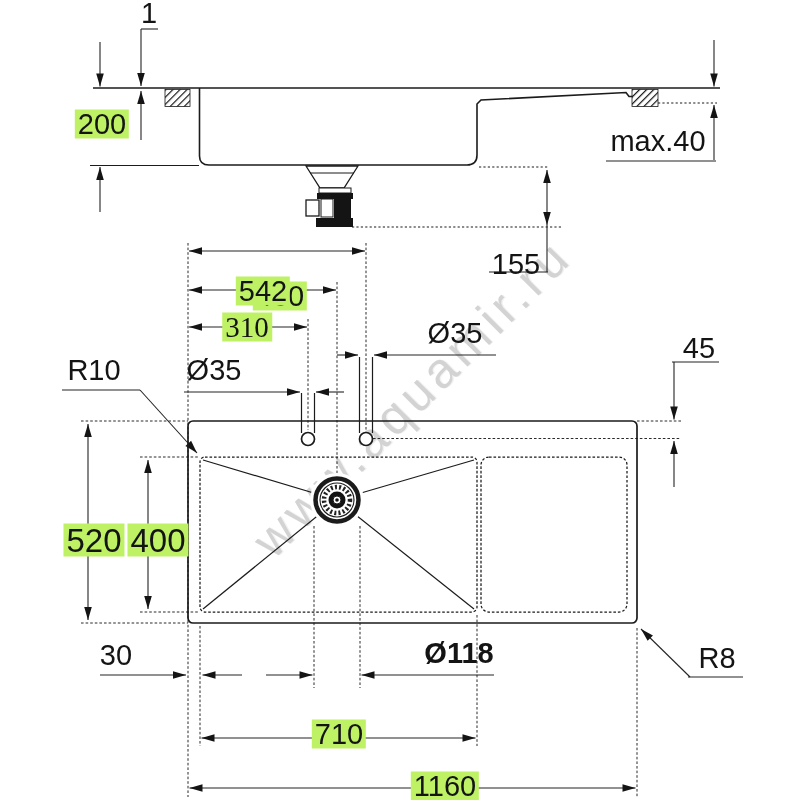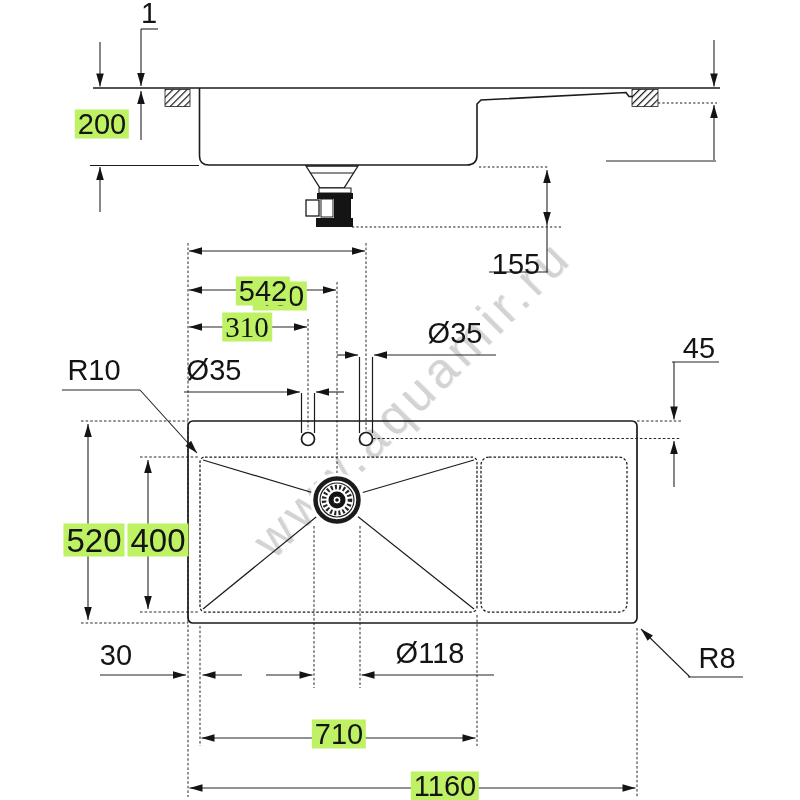--- a/index.html
+++ b/index.html
@@ -160,30 +160,31 @@
       <line x1="412" y1="788" x2="189.5" y2="788" marker-end="url(#arr)"></line>
       <line x1="412" y1="788" x2="635.5" y2="788" marker-end="url(#arr)"></line>
 
       <line x1="688" y1="677" x2="743" y2="677"></line>
       <line x1="690" y1="677" x2="641" y2="629" marker-end="url(#arr)"></line>
     </g>
   </svg>
 
   <div class="dim" style="left:149px;top:13px;">1</div>
   <div class="dim bg" style="left:102px;top:124px;">200</div>
+  <div class="dim" style="left:658px;top:141px;">max.40</div>
   <div class="dim" style="left:516px;top:264px;">155</div>
 
   <div class="dim bg" style="left:280px;top:252px;margin-top:44px;">460</div>
   <div class="dim bg" style="left:263px;top:291px;">542</div>
   <div class="dim bg" style="left:247px;top:327px;font-family:Liberation Serif, serif;">310</div>
   <div class="dim" style="left:214px;top:370px;">Ø35</div>
   <div class="dim" style="left:455px;top:333px;">Ø35</div>
   <div class="dim" style="left:94px;top:370px;">R10</div>
   <div class="dim" style="left:699px;top:348px;">45</div>
   <div class="dim bg big" style="left:86px;top:540px;">520</div>
   <div class="dim bg big" style="left:150px;top:540px;">400</div>
   <div class="dim" style="left:116px;top:655px;">30</div>
-  <div class="dim" style="left:430px;top:653px;">Ø118</div>
+  <div class="dim" style="left:459px;top:653px;font-weight:bold;">Ø118</div>
   <div class="dim bg" style="left:339px;top:734px;">710</div>
   <div class="dim bg" style="left:412px;top:786px;margin-left:33px;">1160</div>
   <div class="dim" style="left:717px;top:658px;">R8</div>
 
 </div>
 
 </body></html>

